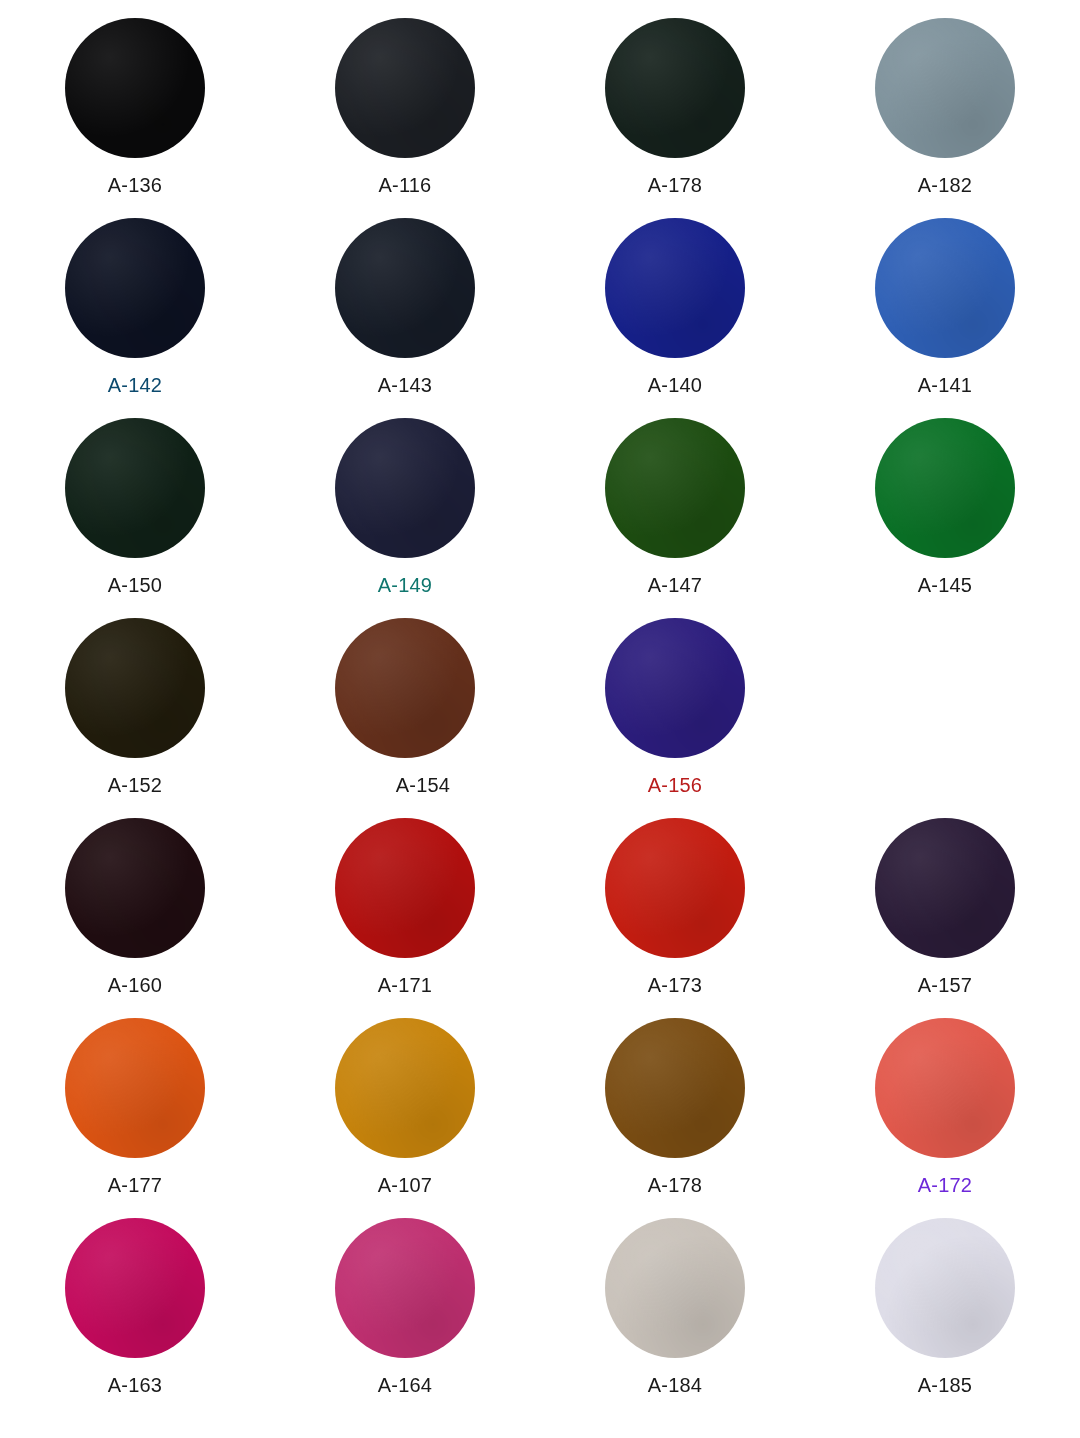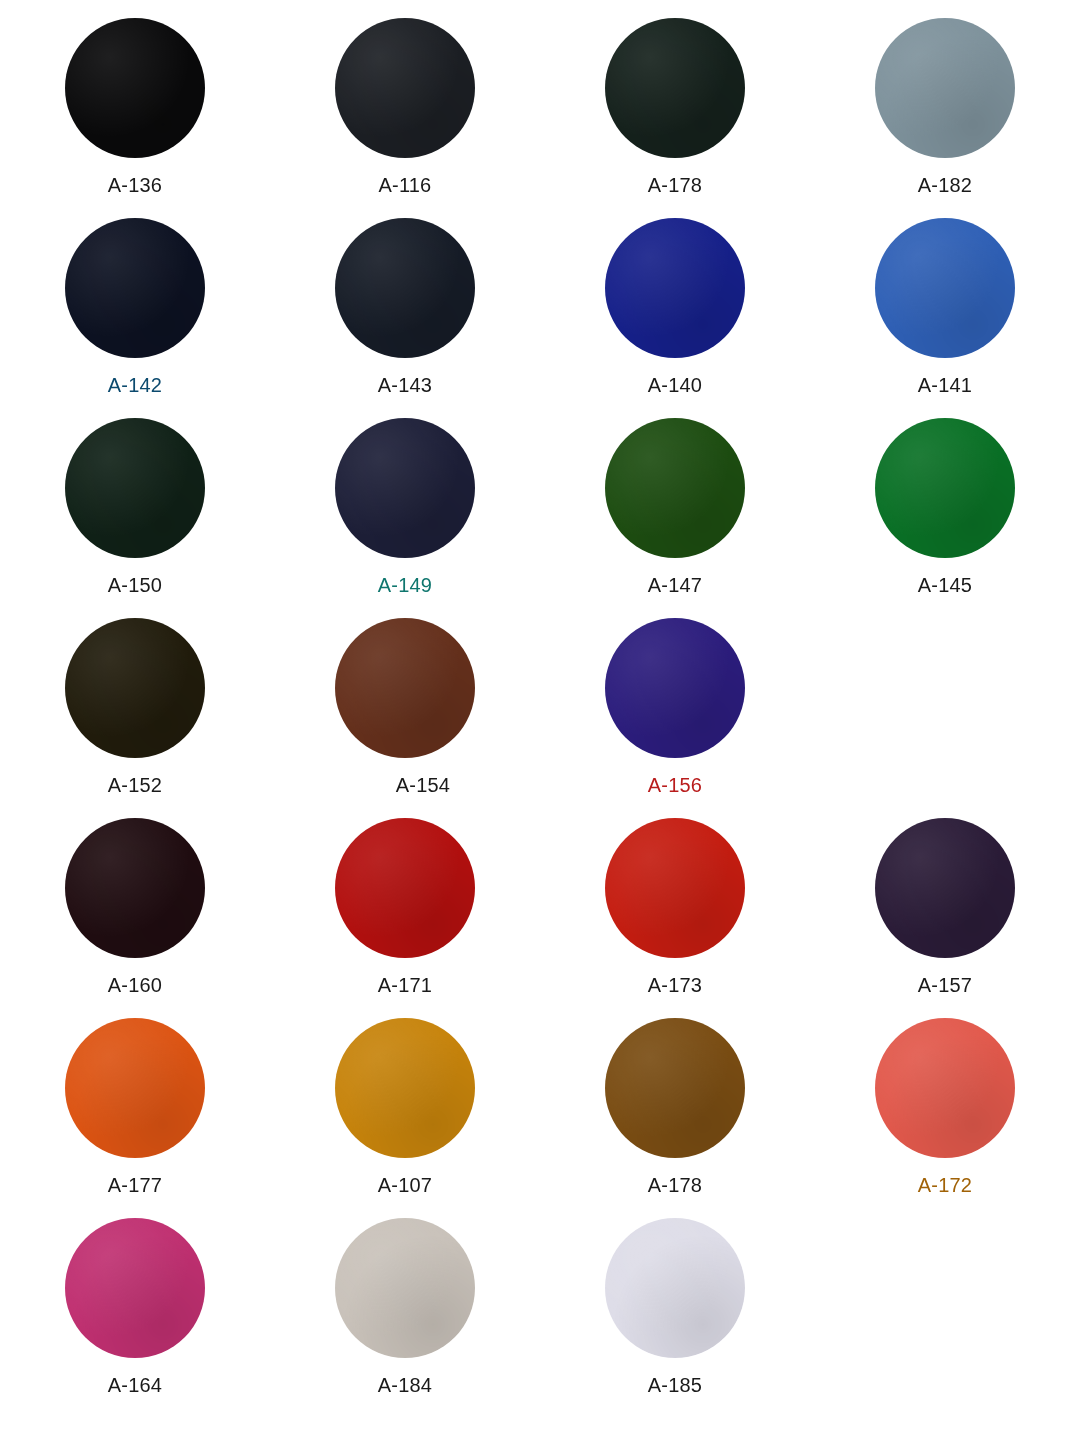--- a/index.html
+++ b/index.html
@@ -171,25 +171,29 @@
     <div class="swatch-cell">
       <div class="swatch-disc" style="background: rgb(199, 132, 12);"></div>
       <div class="swatch-label" style="color: rgb(26, 26, 26);">A-107</div>
     </div>
     <div class="swatch-cell">
       <div class="swatch-disc" style="background: rgb(122, 77, 19);"></div>
       <div class="swatch-label" style="color: rgb(26, 26, 26);">A-178</div>
     </div>
     <div class="swatch-cell">
       <div class="swatch-disc" style="background: rgb(226, 89, 76);"></div>
-      <div class="swatch-label" style="color: #a16207;">A-172</div>
-    </div>
-  </div>
-
-  <div class="swatch-row">
+      <div class="swatch-label" style="color: #6d28d9;">A-172</div>
+    </div>
+  </div>
+
+  <div class="swatch-row">
+    <div class="swatch-cell">
+      <div class="swatch-disc" style="background: rgb(195, 10, 92);"></div>
+      <div class="swatch-label" style="color: rgb(26, 26, 26);">A-163</div>
+    </div>
     <div class="swatch-cell">
       <div class="swatch-disc" style="background: rgb(192, 48, 113);"></div>
       <div class="swatch-label" style="color: rgb(26, 26, 26);">A-164</div>
     </div>
     <div class="swatch-cell">
       <div class="swatch-disc" style="background: rgb(201, 194, 186);"></div>
       <div class="swatch-label" style="color: rgb(26, 26, 26);">A-184</div>
     </div>
     <div class="swatch-cell">
       <div class="swatch-disc" style="background: rgb(222, 221, 232);"></div>

